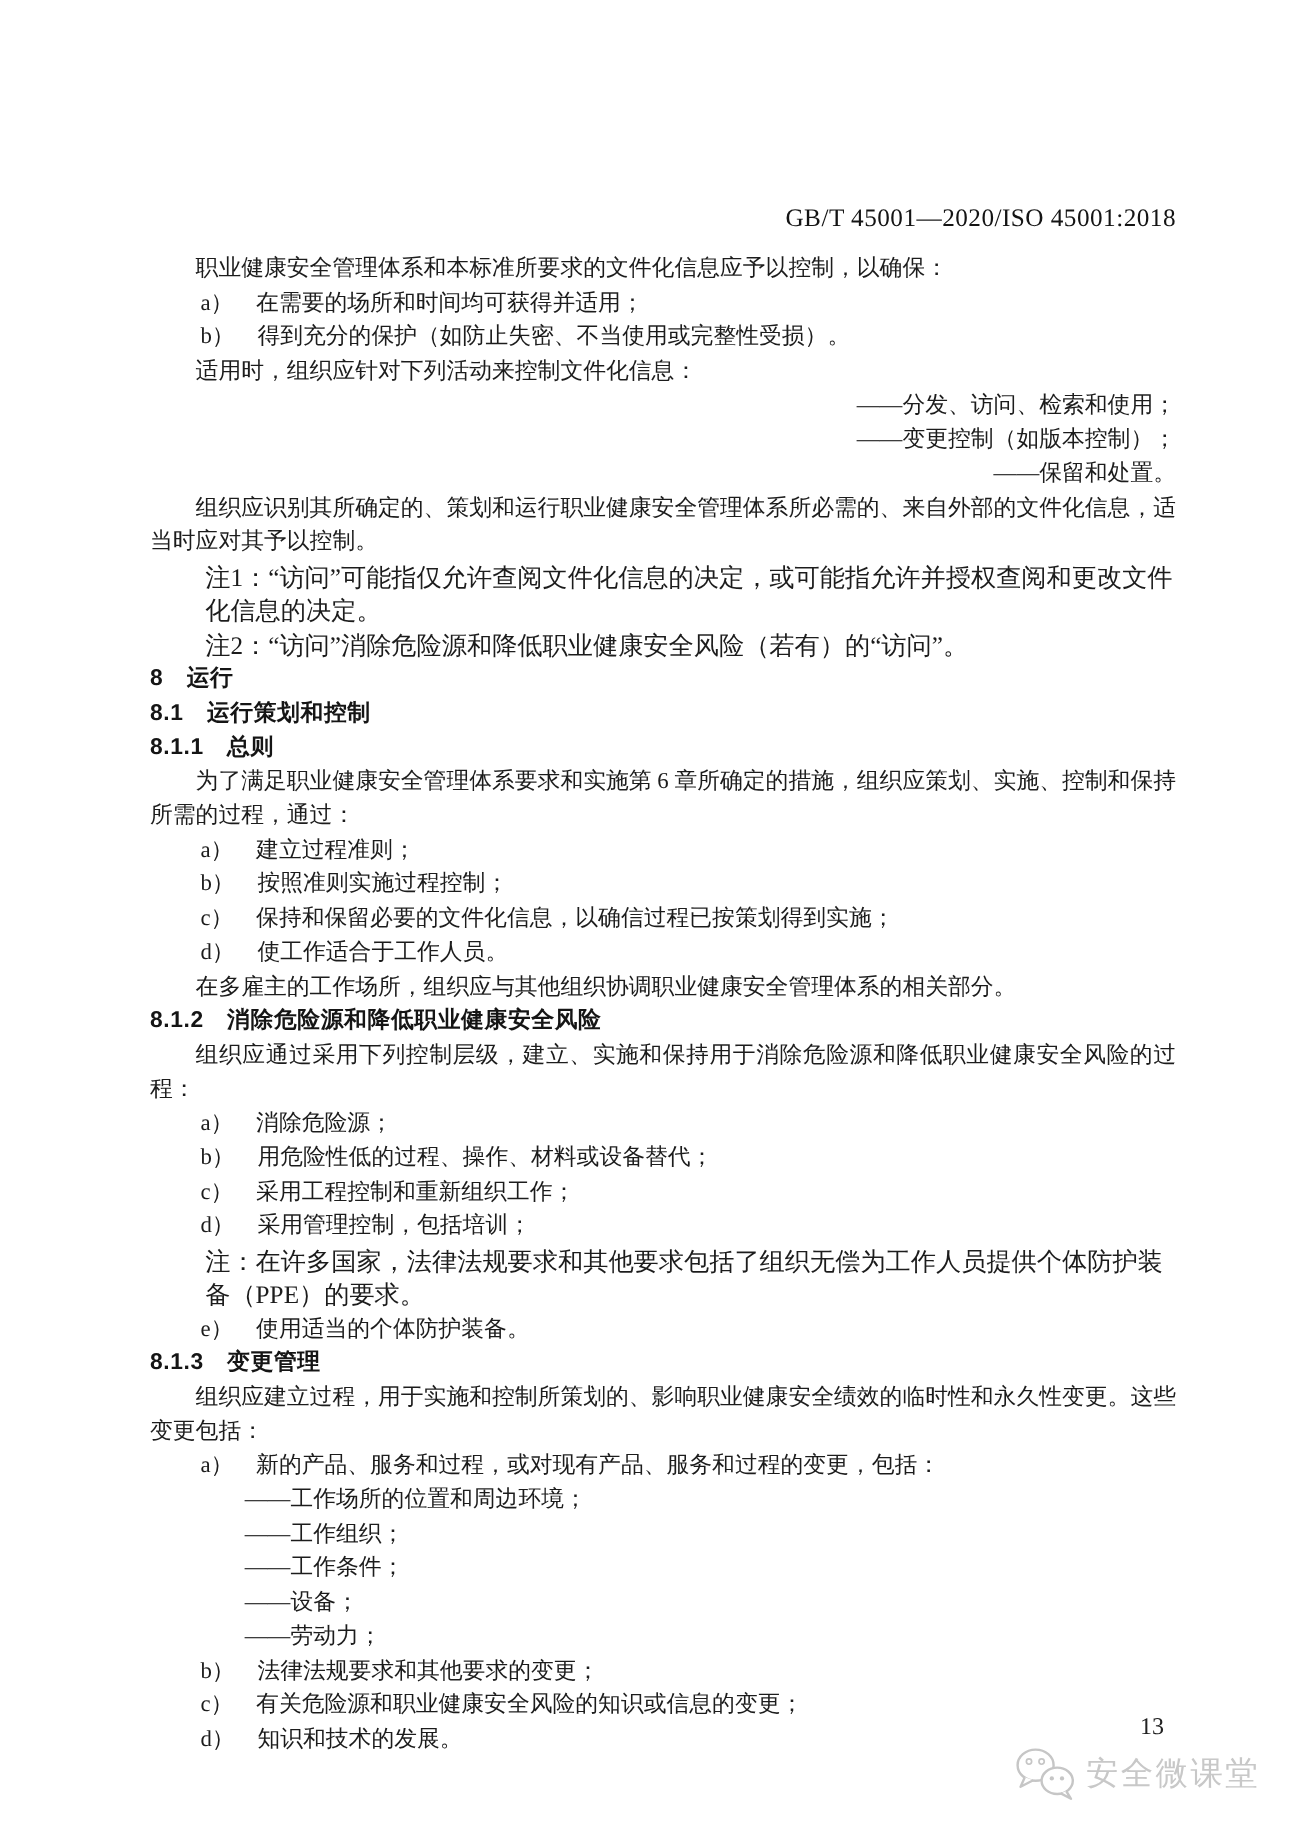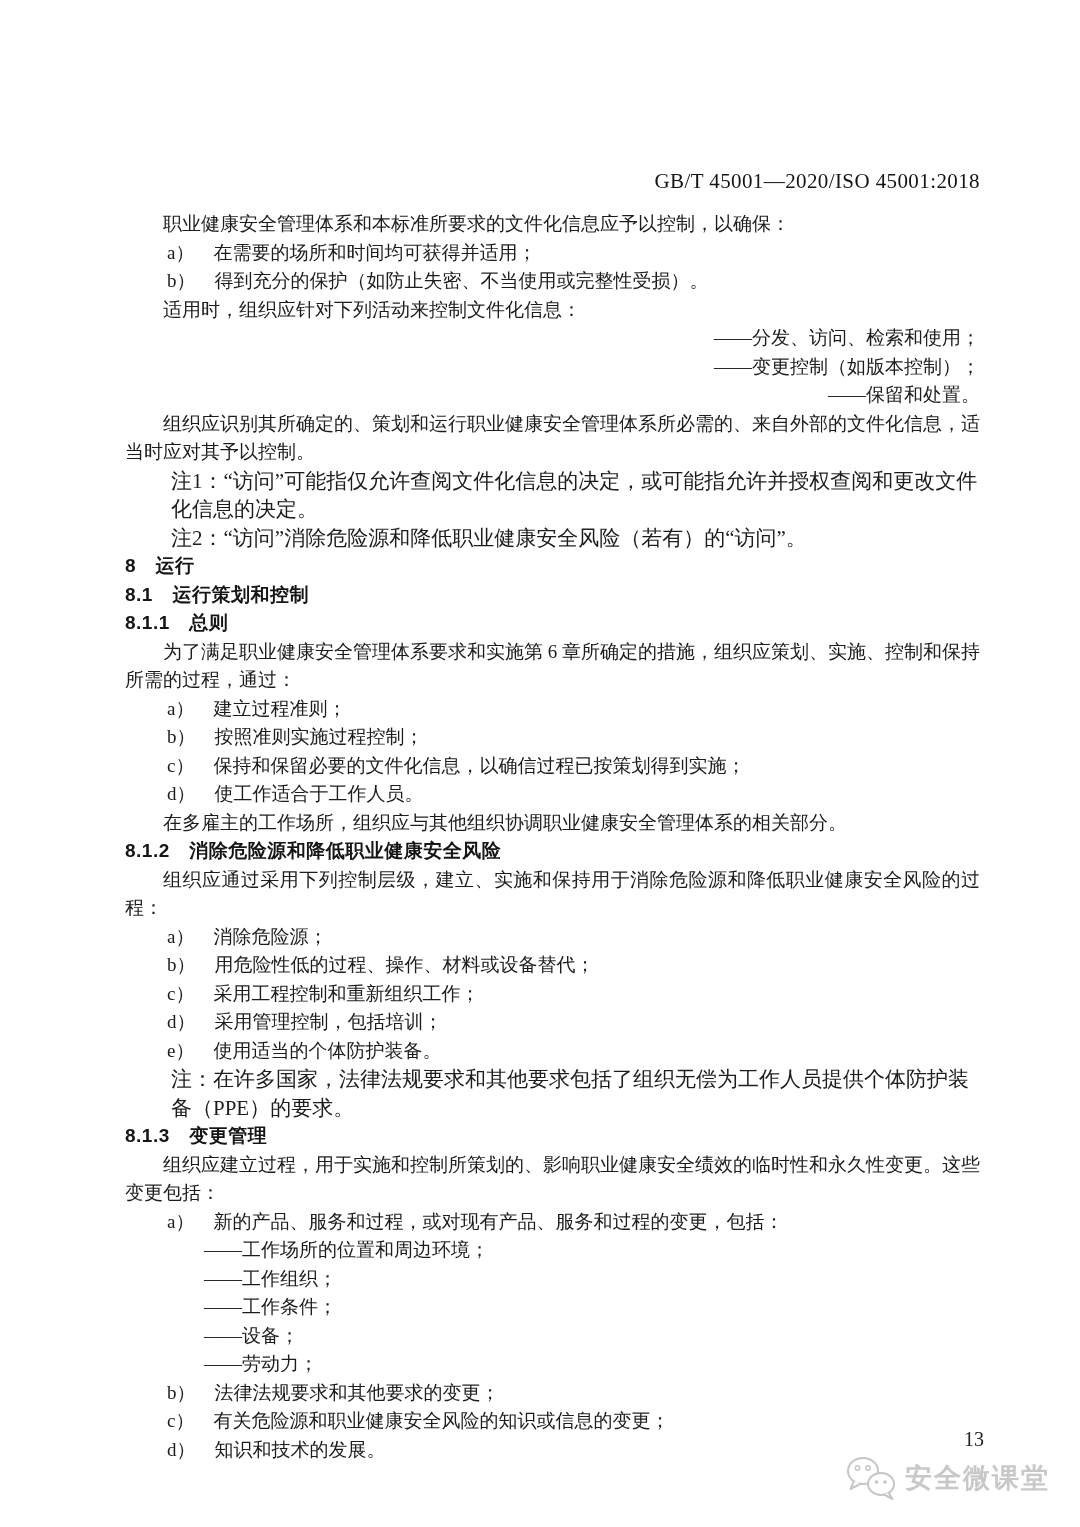--- a/index.html
+++ b/index.html
@@ -36,40 +36,40 @@
     letter-spacing: 0.5px;
   }
   .p  { text-indent: 2em; text-align: justify; }
   .li { padding-left: 42px; }
   .d1 { padding-left: 34px; text-align: right; }
   .d2 { padding-left: 79px; }
   .note { padding-left: 46px; font-size: 21px; line-height: 28.5px; }
   .page-number {
     position: absolute;
     top: 1428px;
-    left: 129px;
+    left: 115px;
     width: 855px;
     text-align: right;
     font-size: 20px;
     color: #222;
   }
   .watermark {
     position: absolute;
     right: 30px;
     bottom: 26px;
     display: flex;
     align-items: center;
     gap: 7px;
   }
   .watermark-text {
     font-size: 27px;
     font-family: "Liberation Sans", sans-serif;
     letter-spacing: 2px;
     color: #c8c8c8;
-    font-weight: 700;
+    font-weight: 400;
   }
   .watermark-icon svg { display: block; }
 </style>
 </head>
 <body>
 
 <div class="page">
   <div class="content">
 
     <div class="doc-header">GB/T 45001—2020/ISO 45001:2018</div>
@@ -94,22 +94,22 @@
     <div class="line li">c）　保持和保留必要的文件化信息，以确信过程已按策划得到实施；</div>
     <div class="line li">d）　使工作适合于工作人员。</div>
     <div class="line p">在多雇主的工作场所，组织应与其他组织协调职业健康安全管理体系的相关部分。</div>
 
     <div class="line h">8.1.2　消除危险源和降低职业健康安全风险</div>
     <div class="line p">组织应通过采用下列控制层级，建立、实施和保持用于消除危险源和降低职业健康安全风险的过程：</div>
     <div class="line li">a）　消除危险源；</div>
     <div class="line li">b）　用危险性低的过程、操作、材料或设备替代；</div>
     <div class="line li">c）　采用工程控制和重新组织工作；</div>
     <div class="line li">d）　采用管理控制，包括培训；</div>
+    <div class="line note">注：在许多国家，法律法规要求和其他要求包括了组织无偿为工作人员提供个体防护装备（PPE）的要求。</div>
     <div class="line li">e）　使用适当的个体防护装备。</div>
-    <div class="line note">注：在许多国家，法律法规要求和其他要求包括了组织无偿为工作人员提供个体防护装备（PPE）的要求。</div>
 
     <div class="line h">8.1.3　变更管理</div>
     <div class="line p">组织应建立过程，用于实施和控制所策划的、影响职业健康安全绩效的临时性和永久性变更。这些变更包括：</div>
     <div class="line li">a）　新的产品、服务和过程，或对现有产品、服务和过程的变更，包括：</div>
     <div class="line d2">——工作场所的位置和周边环境；</div>
     <div class="line d2">——工作组织；</div>
     <div class="line d2">——工作条件；</div>
     <div class="line d2">——设备；</div>
     <div class="line d2">——劳动力；</div>
     <div class="line li">b）　法律法规要求和其他要求的变更；</div>

